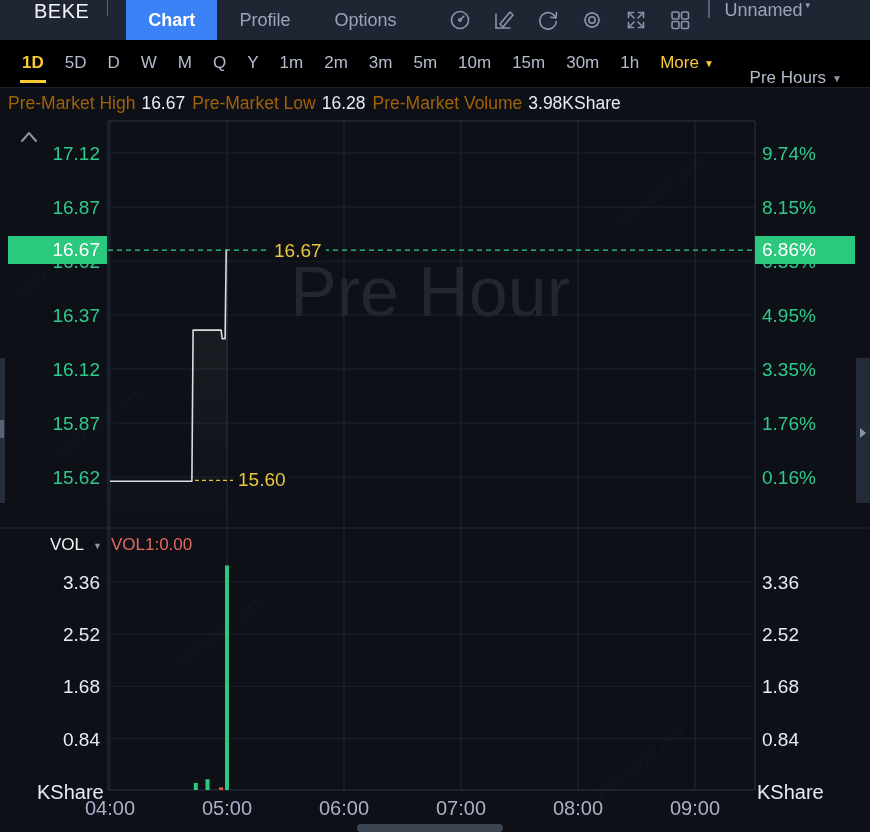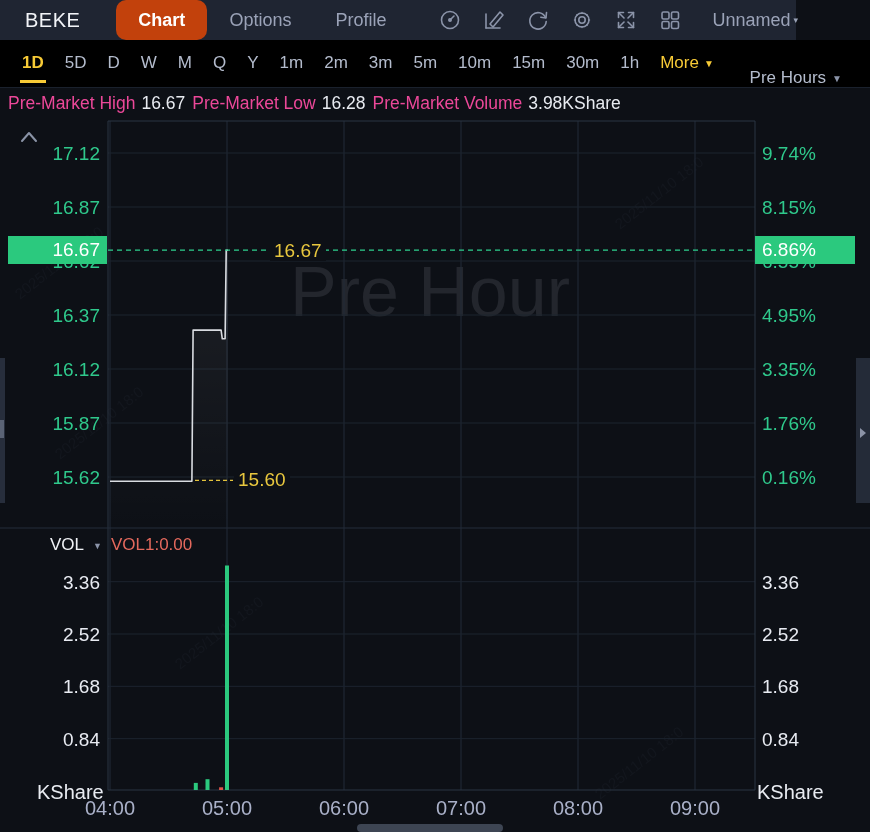--- a/index.html
+++ b/index.html
@@ -1,27 +1,27 @@
 <!DOCTYPE html>
 <html><head>
 <meta charset="utf-8">
 <style>
   * { margin:0; padding:0; box-sizing:border-box; }
   html,body { background:#0d1016; }
   body { font-family:"Liberation Sans","DejaVu Sans",sans-serif; }
   .app { position:relative; width:870px; height:832px; background:#0d1016; overflow:hidden; }
 
   
-  .topbar { position:absolute; left:0; top:0; width:796px; height:40px; background:#1f2532;
-            display:flex; align-items:center; z-index:5; color:#9ba3b8; font-size:18px; white-space:nowrap; }
+  .topbar { position:absolute; left:0; top:0; width:870px; height:40px; background:#1f2532;
+            display:flex; z-index:5; color:#9ba3b8; font-size:18px; white-space:nowrap;padding-left:9px; }
   .symbol { color:#f2f4f8; font-size:20px; margin-left:25px; letter-spacing:.5px; }
   .vsep { width:1px; height:16px; background:#5a6275; margin:0 18px; }
   .vsep2 { width:2px; height:18px; background:#5a6275; margin:0 14px 0 6px; }
   .top-tab { padding:0 22px; height:40px; line-height:40px; cursor:default; }
-  .top-tab.active { background:#c2410c; color:#ffffff; font-weight:bold;border-radius:10px; }
+  .top-tab.active { background:#3b82f6; color:#ffffff; font-weight:bold; }
   .icon-group { display:flex; align-items:center; margin-left:20px; }
   .tb-icon { width:26px; height:26px; margin:0 9px; display:flex; align-items:center; justify-content:center; }
   .tb-icon svg { stroke:#8b94a9; fill:none; stroke-width:1.6; stroke-linecap:round; stroke-linejoin:round; }
   .workspace { color:#9ba3b8; font-size:18px; }
   .mini-caret { font-size:9px; color:#9ba3b8; margin-left:3px; }
 
   
   .tfbar { position:absolute; left:0; top:40px; width:870px; height:48px; background:#000000;
            border-bottom:1px solid #1a212d; display:flex; align-items:center; z-index:5;
            font-size:17px; color:#b4bccd; padding-left:22px; }
@@ -30,21 +30,21 @@
   .tf-item.active::after { content:""; position:absolute; left:-2px; right:-2px; bottom:5px; height:3px; background:#f7ca36; }
   .tf-more { color:#f7ca36; margin-right:0; }
   .tf-more .tri { display:inline-block; font-size:10px; color:#f7ca36; margin-left:5px; vertical-align:1px; }
   .session-sel { margin-left:auto; margin-right:28px; color:#b4bccd;margin-top:28px; }
   .session-sel .tri { display:inline-block; font-size:10px; color:#8b94a9; margin-left:6px; vertical-align:1px; }
 
   
   .inforow { position:absolute; left:0; top:88px; width:870px; height:30px; background:#0d1016;
              display:flex; align-items:center; z-index:5; font-size:17.5px; white-space:nowrap;
              overflow:hidden; padding-left:8px; }
-  .inforow .lbl { color:#ec4899; margin-right:6px; }
+  .inforow .lbl { color:#a16207; margin-right:6px; }
   .inforow .val { color:#e8ebf1; margin-right:7px; }
 
   
   #chart-svg { position:absolute; left:0; top:0; z-index:1; }
 
   
   .ovl { position:absolute; z-index:3; }
   .px-badge { height:28px; line-height:28px; background:#2bc97e; color:#ffffff; font-size:19px; }
   .px-badge.left { left:8px; top:236px; width:99px; text-align:right; padding-right:7px; }
   .px-badge.right { left:755px; top:236px; width:100px; text-align:left; padding-left:7px; }
@@ -141,22 +141,22 @@
       <text x="344" y="815" text-anchor="middle" font-size="20" fill="#a9b0c8">06:00</text>
       <text x="461" y="815" text-anchor="middle" font-size="20" fill="#a9b0c8">07:00</text>
       <text x="578" y="815" text-anchor="middle" font-size="20" fill="#a9b0c8">08:00</text>
       <text x="695" y="815" text-anchor="middle" font-size="20" fill="#a9b0c8">09:00</text>
     </svg>
 
   <div class="topbar">
     <span class="symbol">BEKE</span>
     <span class="vsep"></span>
     <div class="top-tab active">Chart</div>
+    <div class="top-tab">Profile</div>
     <div class="top-tab">Options</div>
-    <div class="top-tab">Profile</div>
     <div class="icon-group">
       <span class="tb-icon">
         <svg width="24" height="24" viewBox="0 0 24 24">
             <circle cx="12" cy="12" r="8.5"></circle>
             <path d="M12 12 L16 8"></path>
             <circle cx="12" cy="12" r="1.2" fill="#8b94a9"></circle>
           </svg>
       </span>
       <span class="tb-icon">
         <svg width="24" height="24" viewBox="0 0 24 24">

